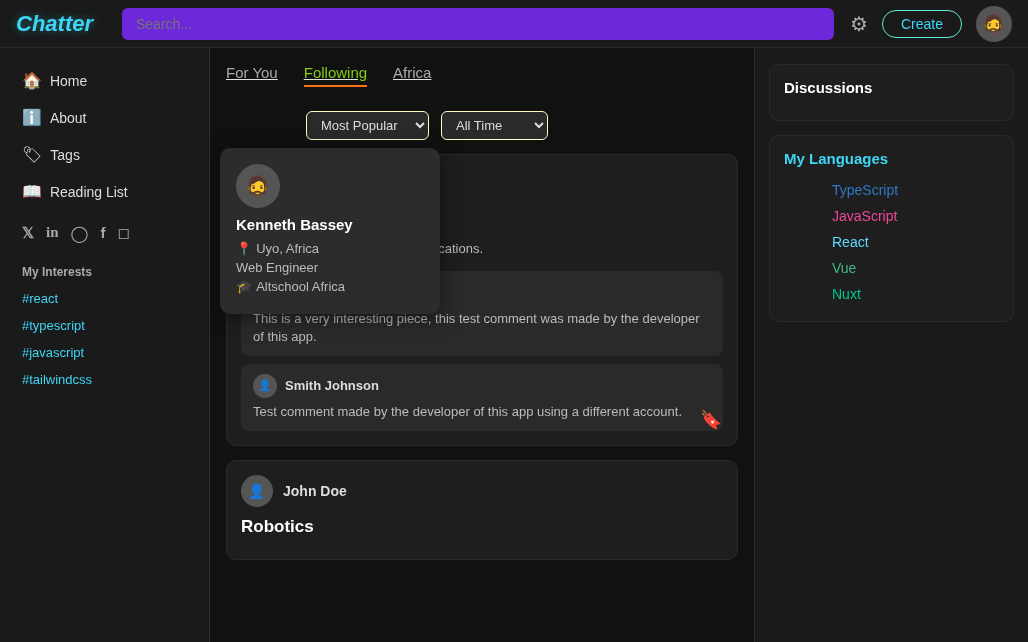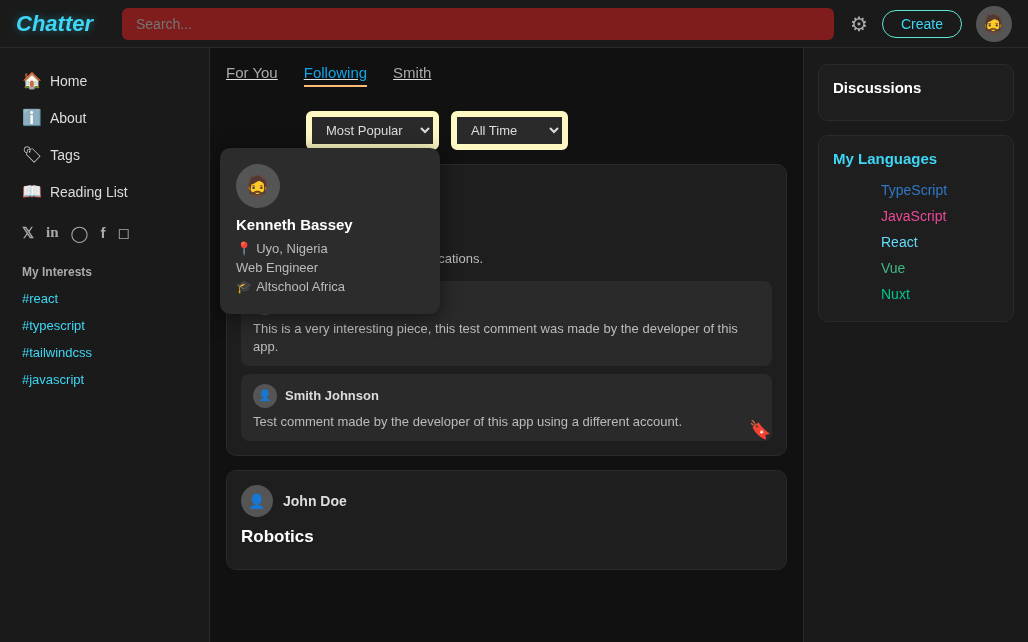--- a/index.html
+++ b/index.html
@@ -26,21 +26,21 @@
     .logo {
       font-size: 22px;
       font-weight: 700;
       color: #3dd6f5;
       font-style: italic;
       text-shadow: 0 0 8px #3dd6f566;
       min-width: 90px;
     }
     .search-bar {
       flex: 1;
-      background: #7f1d1d;
+      background: #6d28d9;
       border: none;
       border-radius: 6px;
       color: #aaa;
       padding: 8px 14px;
       font-size: 14px;
       outline: none;
     }
     .header-right {
       display: flex;
       align-items: center;
@@ -138,33 +138,33 @@
       margin-bottom: 24px;
       text-decoration: underline;
     }
     .feed-tab {
       color: #aaa;
       cursor: pointer;
       font-size: 15px;
       padding-bottom: 4px;
     }
     .feed-tab.active {
-      color: #0ea5e9;
-      border-bottom: 2px solid #fdba74;
+      color: #84cc16;
+      border-bottom: 2px solid #f97316;
     }
     .feed-filters {
       display: flex;
       gap: 12px;
       margin-bottom: 14px;
       margin-left: 80px;
     }
     .filter-select {
       background: #2a2a2a;
       color: #ddd;
-      border: 6px solid #fef9c3;
+      border: 1px solid #fef9c3;
       border-radius: 6px;
       padding: 5px 10px;
       font-size: 13px;
       cursor: pointer;
     }
 
     
     .post-card {
       background: #1e1e1e;
       border: 1px solid #2a2a2a;
@@ -267,21 +267,21 @@
       font-size: 13px;
       color: #bbb;
       margin-bottom: 4px;
       display: flex;
       align-items: center;
       gap: 4px;
     }
 
     
     .right-panel {
-      width: 225px;
+      width: 274px;
       background: #1a1a1a;
       border-left: 1px solid #2a2a2a;
       padding: 16px 14px;
       flex-shrink: 0;
     }
     .panel-section {
       background: #1e1e1e;
       border: 1px solid #2a2a2a;
       border-radius: 10px;
       padding: 14px;
@@ -348,30 +348,30 @@
       <span class="social-icon" style="font-weight:700;font-size:15px;">𝕏</span>
       <span class="social-icon" style="font-weight:700;font-size:15px;font-family:serif;">in</span>
       <span class="social-icon" style="font-size:16px;">◯</span>
       <span class="social-icon" style="font-weight:700;font-size:15px;">f</span>
       <span class="social-icon" style="font-size:15px;">◻</span>
     </div>
 
     <div class="sidebar-section-title">My Interests</div>
     <div class="interest-tag">#react</div>
     <div class="interest-tag">#typescript</div>
+    <div class="interest-tag">#javascript</div>
     <div class="interest-tag">#tailwindcss</div>
-    <div class="interest-tag">#javascript</div>
   </aside>
 
   <main class="center-content">
 
     <div class="feed-tabs">
       <span class="feed-tab">For You</span>
       <span class="feed-tab active">Following</span>
-      <span class="feed-tab">Smith</span>
+      <span class="feed-tab">Africa</span>
     </div>
 
     <div class="feed-filters">
       <select class="filter-select">
         <option>Most Popular</option>
         <option>Least Popular</option>
         <option>Trending</option>
       </select>
       <select class="filter-select">
         <option>All Time</option>
@@ -412,21 +412,21 @@
         <span class="post-author">John Doe</span>
       </div>
       <div class="post-title">Robotics</div>
     </div>
 
     <div class="profile-popup">
       <div class="popup-avatar">🧔</div>
       <div class="popup-name">Kenneth Bassey</div>
       <div class="popup-location">
         <span>📍</span>
-        <span>Uyo, Nigeria</span>
+        <span>Uyo, Africa</span>
       </div>
       <div class="popup-role">Web Engineer</div>
       <div class="popup-school">
         <span>🎓</span>
         <span>Altschool Africa</span>
       </div>
     </div>
   </main>
 
   <aside class="right-panel">

